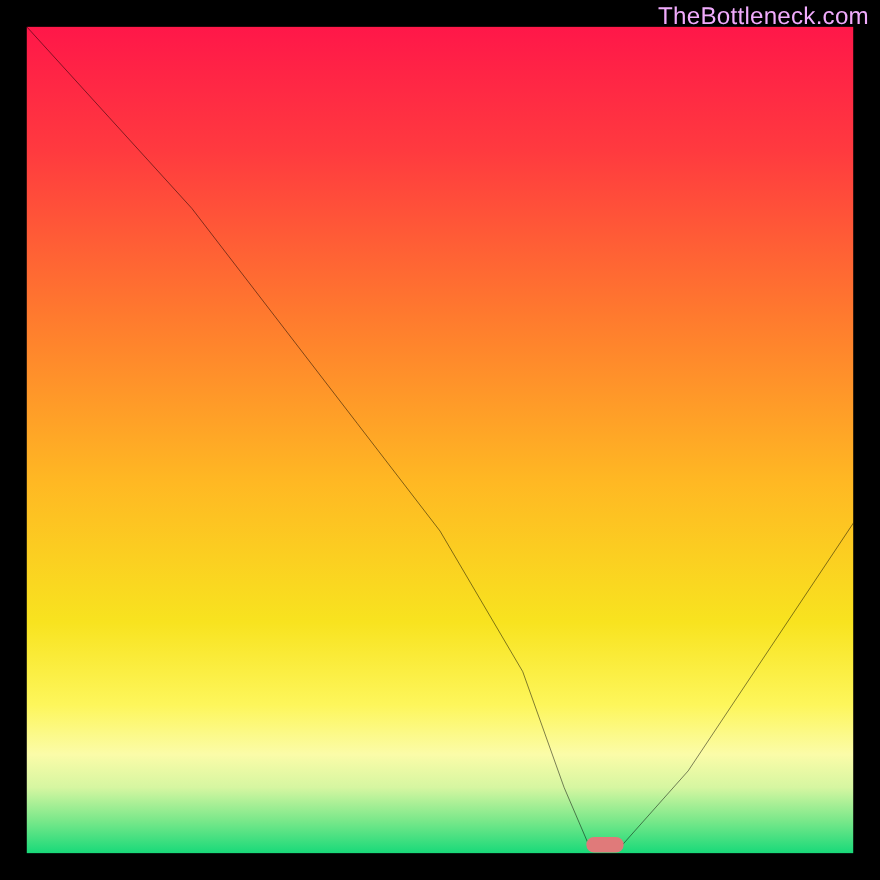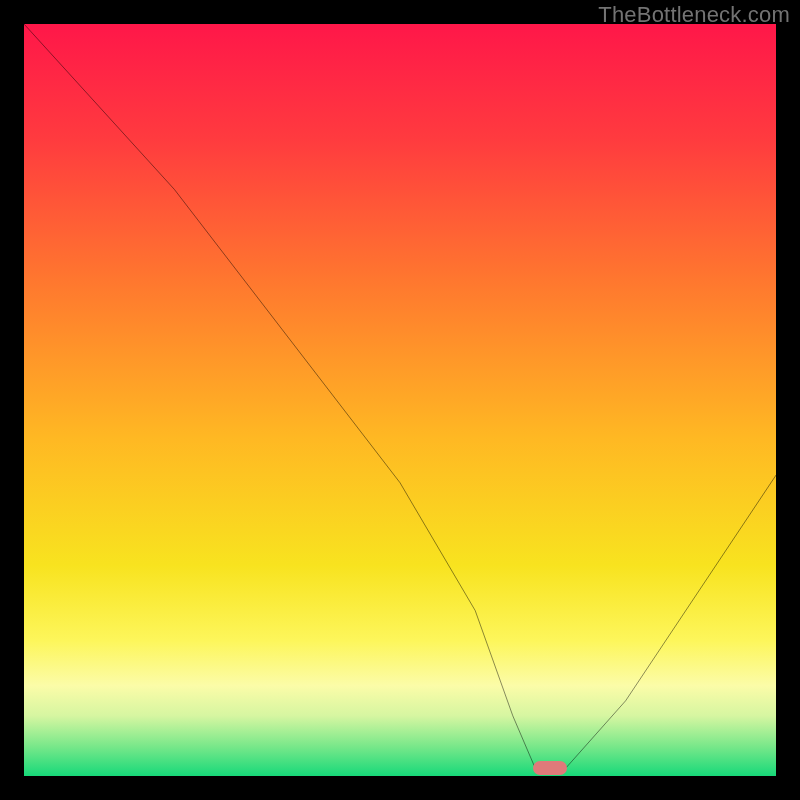--- a/index.html
+++ b/index.html
@@ -14,21 +14,21 @@
   .frame {
     position: relative;
     width: 800px;
     height: 800px;
     background: #000;
   }
   .watermark {
     position: absolute;
     top: 2px;
     right: 10px;
-    color: #737373;
+    color: #f0abfc;
     font-size: 22px;
     font-weight: 400;
     letter-spacing: 0.2px;
     z-index: 20;
   }
   .plot {
     position: absolute;
     left: 24px;
     top: 24px;
     width: 752px;

